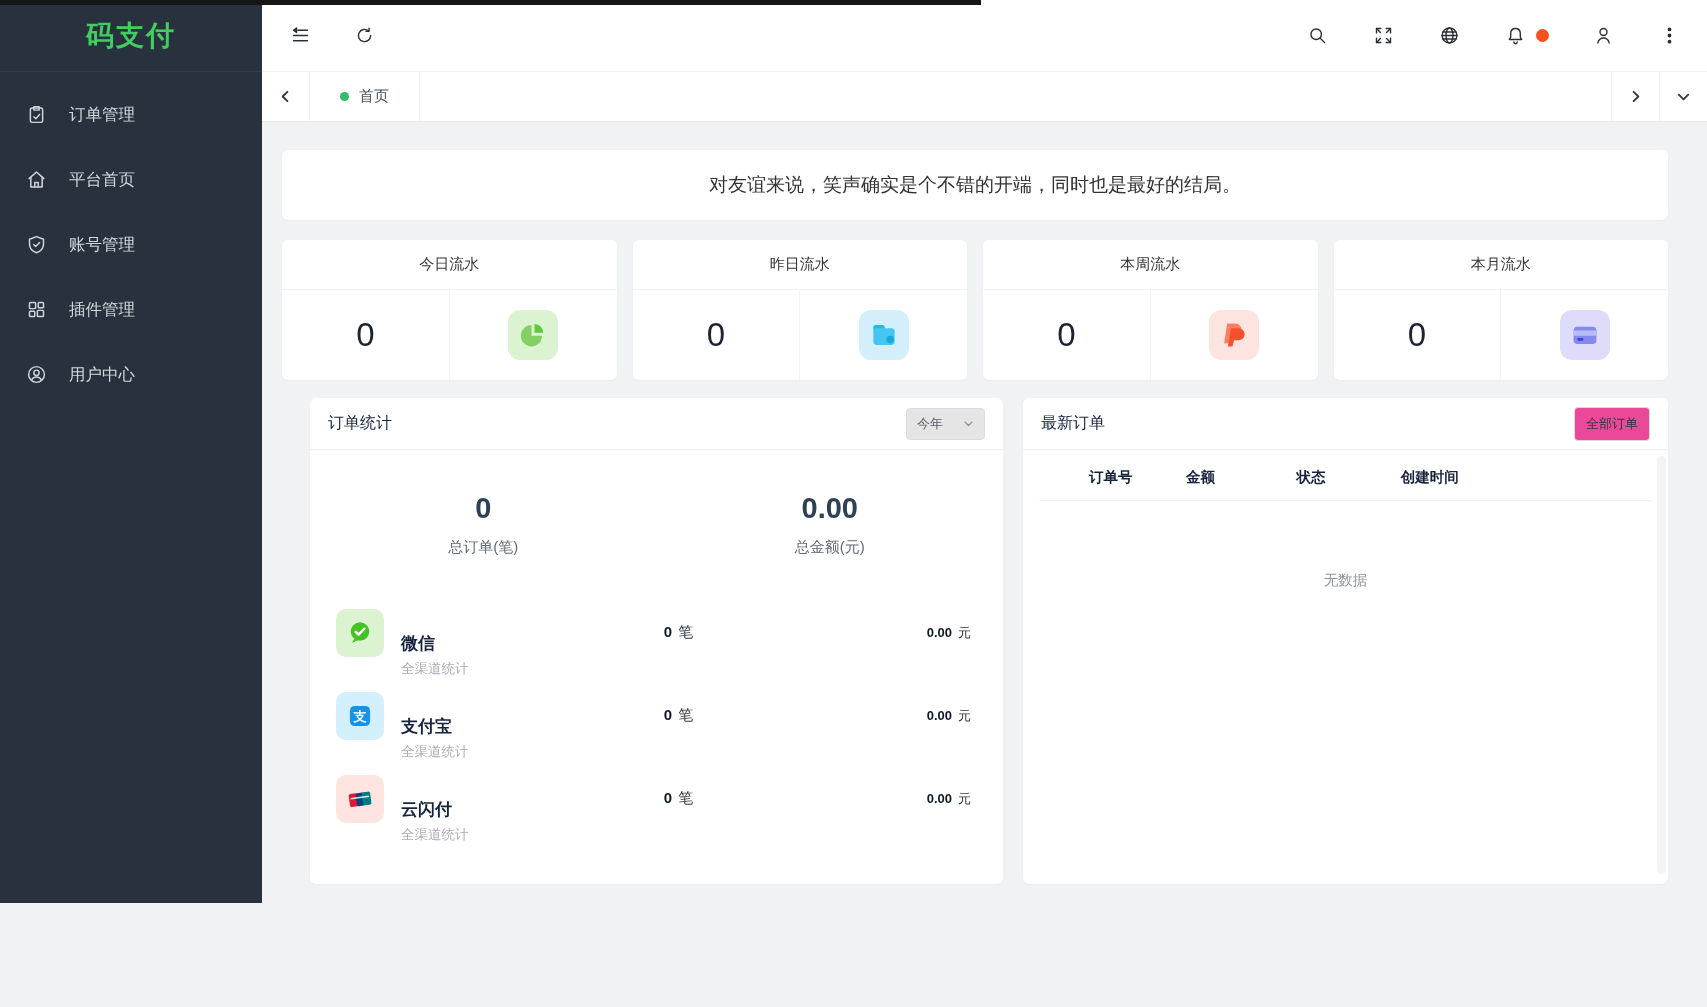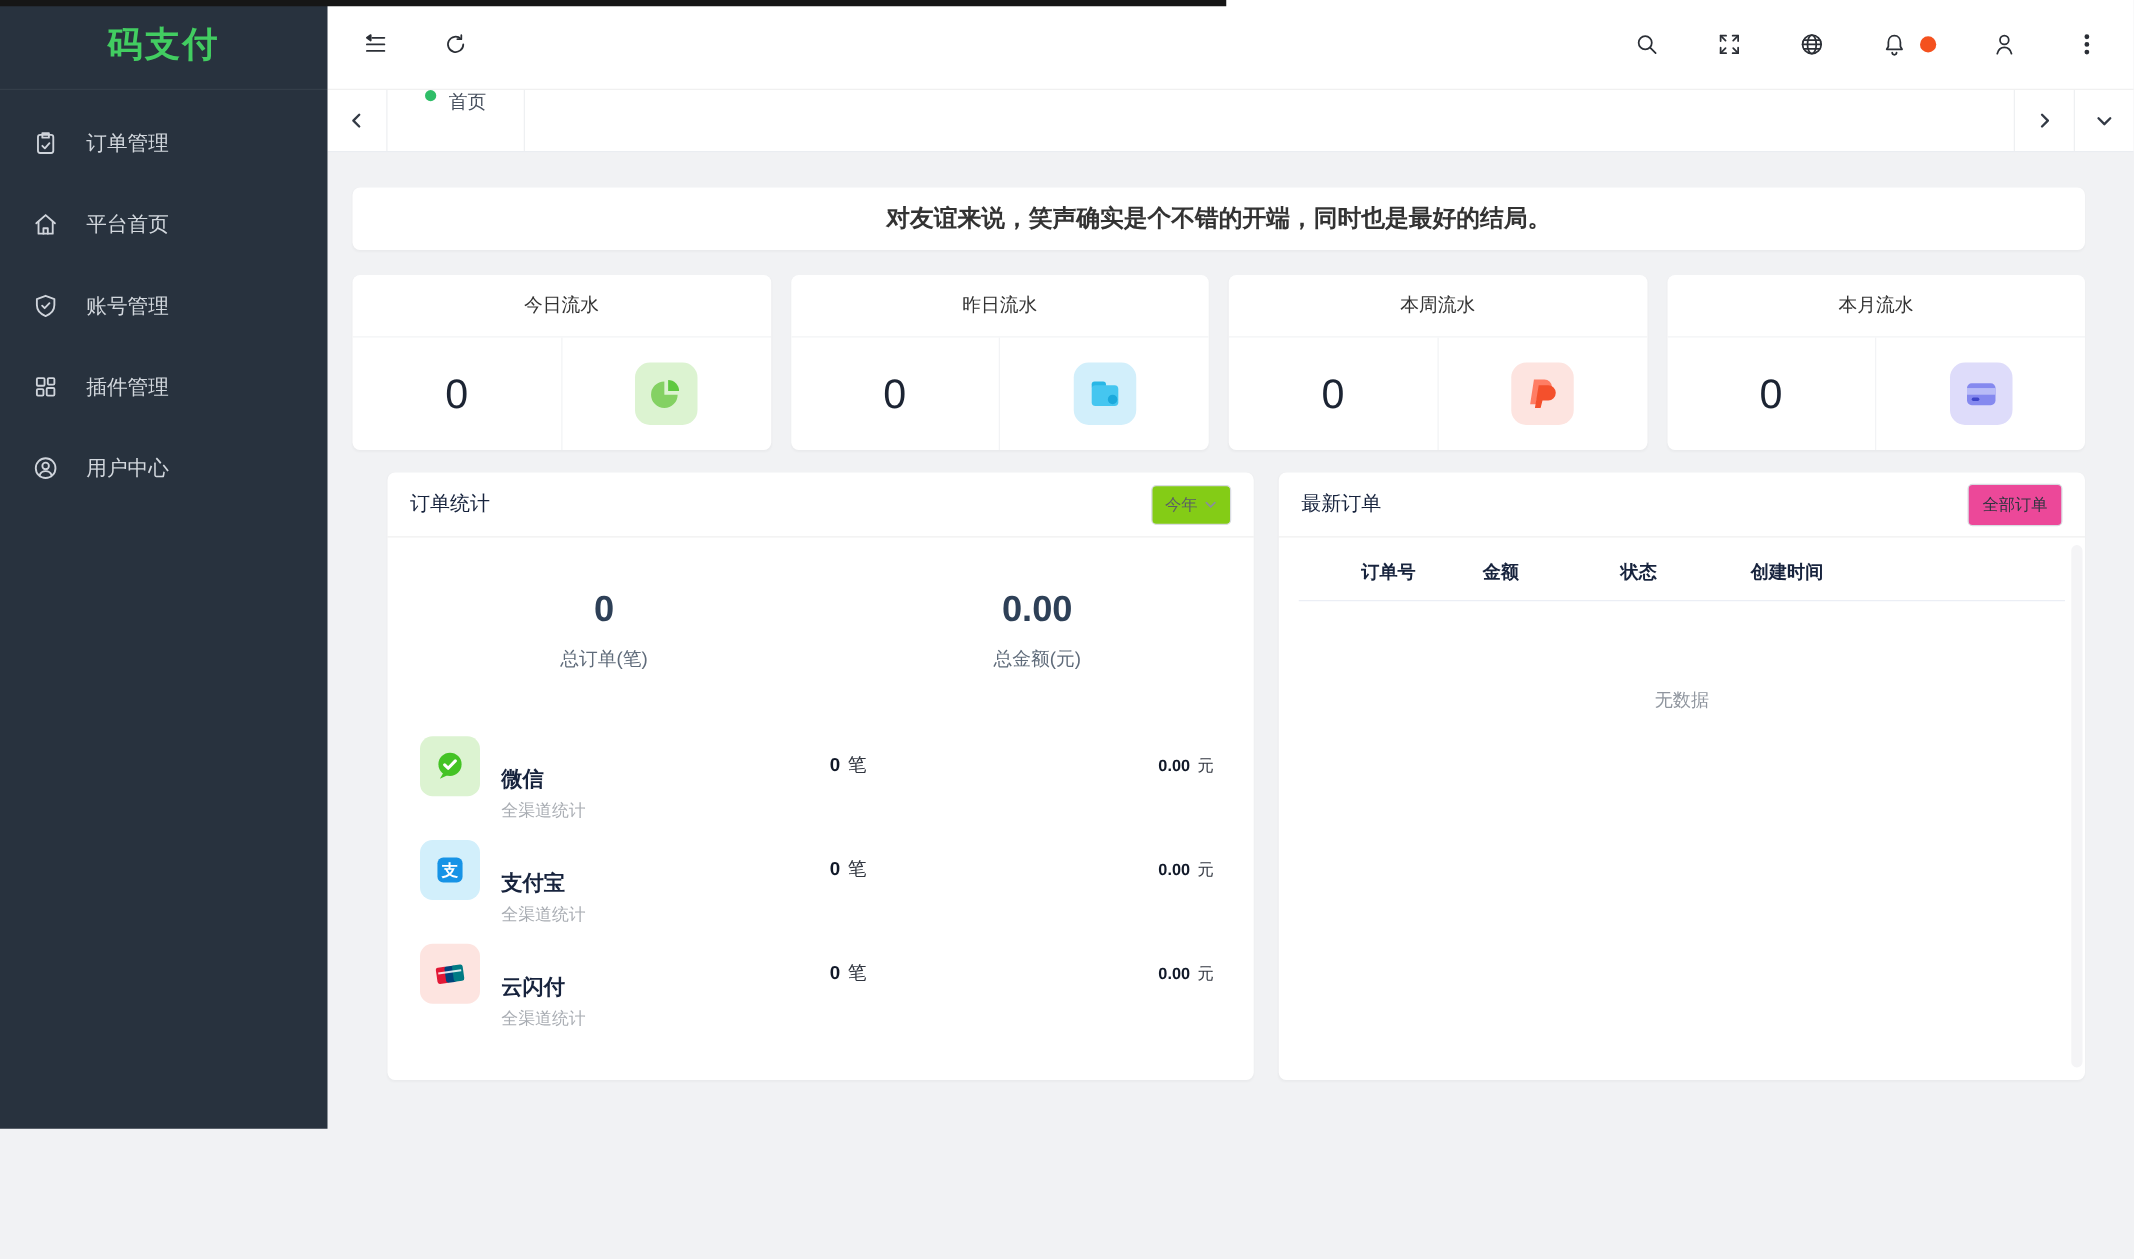--- a/index.html
+++ b/index.html
@@ -30,30 +30,30 @@
   .header-right { margin-left:auto; display:flex; align-items:center; }
   .header-right .hicon + .hicon, .header-right .bell-wrap + .hicon, .header-right .hicon + .bell-wrap { margin-left:42px; }
   .bell-wrap { position:relative; display:flex; align-items:center; }
   .bell-dot { width:13px; height:13px; border-radius:50%; background:#f4511e; margin-left:9px; }
 
   .tabbar { height:50px; background:#fff; border-bottom:1px solid #e4e7ed; display:flex; align-items:stretch; }
   .tab-nav { width:48px; display:flex; align-items:center; justify-content:center; cursor:pointer; }
   .tab-nav svg { width:15px; height:15px; stroke:#333a45; fill:none; stroke-width:2; stroke-linecap:round; stroke-linejoin:round; }
   .tab-nav.bleft { border-right:1px solid #eef0f2; }
   .tab-nav.bright { border-left:1px solid #eef0f2; }
-  .tab { display:flex; align-items:flex-start; padding:0 30px; border-right:1px solid #eef0f2; cursor:pointer; font-size:15px; color:#47505e; }
+  .tab { display:flex; align-items:center; padding:0 30px; border-right:1px solid #eef0f2; cursor:pointer; font-size:15px; color:#47505e; }
   .tab-dot { width:9px; height:9px; border-radius:50%; background:#2fbe68; margin-right:10px; }
   .tab-spacer { flex:1; }
 
   
   .content { position:absolute; top:122px; left:0; right:0; bottom:0; padding:28px 39px 0 20px; background:#f1f2f4; overflow:hidden; }
   .card { background:#fff; border-radius:6px; box-shadow:0 1px 2px rgba(0,0,0,0.03); }
 
-  .quote-card { height:50px; display:flex; align-items:center; justify-content:center;
-                font-size:19px; font-weight:bold; color:#333; }
+  .quote-card { height:70px; display:flex; align-items:center; justify-content:center;
+                font-size:19px; font-weight:normal; color:#333; }
 
   .stats-row { display:flex; gap:16px; margin-top:20px; }
   .stat-card { flex:1; overflow:hidden; }
   .stat-head { height:50px; display:flex; align-items:center; justify-content:center;
                font-size:15px; color:#333; border-bottom:1px solid #f2f3f5; }
   .stat-body { height:90px; display:flex; align-items:stretch; }
   .stat-valuehalf { flex:1; display:flex; align-items:center; justify-content:center;
                     font-size:33px; color:#1c2433; }
   .stat-iconhalf { flex:1; display:flex; align-items:center; justify-content:center; border-left:1px solid #f2f3f5; }
   .stat-icon { width:50px; height:50px; border-radius:12px; display:flex; align-items:center; justify-content:center; }
@@ -61,22 +61,22 @@
   .bg-cyan   { background:#d2effb; }
   .bg-red    { background:#fde4e0; }
   .bg-indigo { background:#dedcfa; }
 
   .panels-row { display:flex; gap:20px; margin-top:18px; height:486px;padding-left:28px; }
   .panel-left { width:693px; }
   .panel-right { flex:1; position:relative; }
   .panel-header { height:52px; display:flex; align-items:center; justify-content:space-between;
                   padding:0 18px; border-bottom:1px solid #f0f0f0; }
   .panel-title { font-size:16px; color:#17233d; }
-  .range-select { display:flex; align-items:center; gap:5px; border:1px solid #d9dce2; border-radius:4px;
-                  background:#84cc16; padding:6px 10px; font-size:13px; color:#5a5e66; cursor:pointer;
+  .range-select { display:flex; align-items:center; gap:20px; border:1px solid #d9dce2; border-radius:4px;
+                  background:#e5e5e5; padding:6px 10px; font-size:13px; color:#5a5e66; cursor:pointer;
                   font-family:inherit; }
   .range-select svg { width:11px; height:11px; stroke:#8a8f99; fill:none; stroke-width:2; stroke-linecap:round; stroke-linejoin:round; }
   .all-orders-btn { border:1px solid #d9dce2; border-radius:4px; background:#ec4899; padding:7px 11px;
                     font-size:13px; color:#303540; cursor:pointer; font-family:Liberation Sans, sans-serif; }
 
   .totals-row { display:flex; padding:42px 0 34px; }
   .total { flex:1; text-align:center; }
   .total-value { font-size:29px; font-weight:bold; color:#2e4057; }
   .total-label { font-size:15px; color:#5f6b7a; margin-top:13px; }
 

